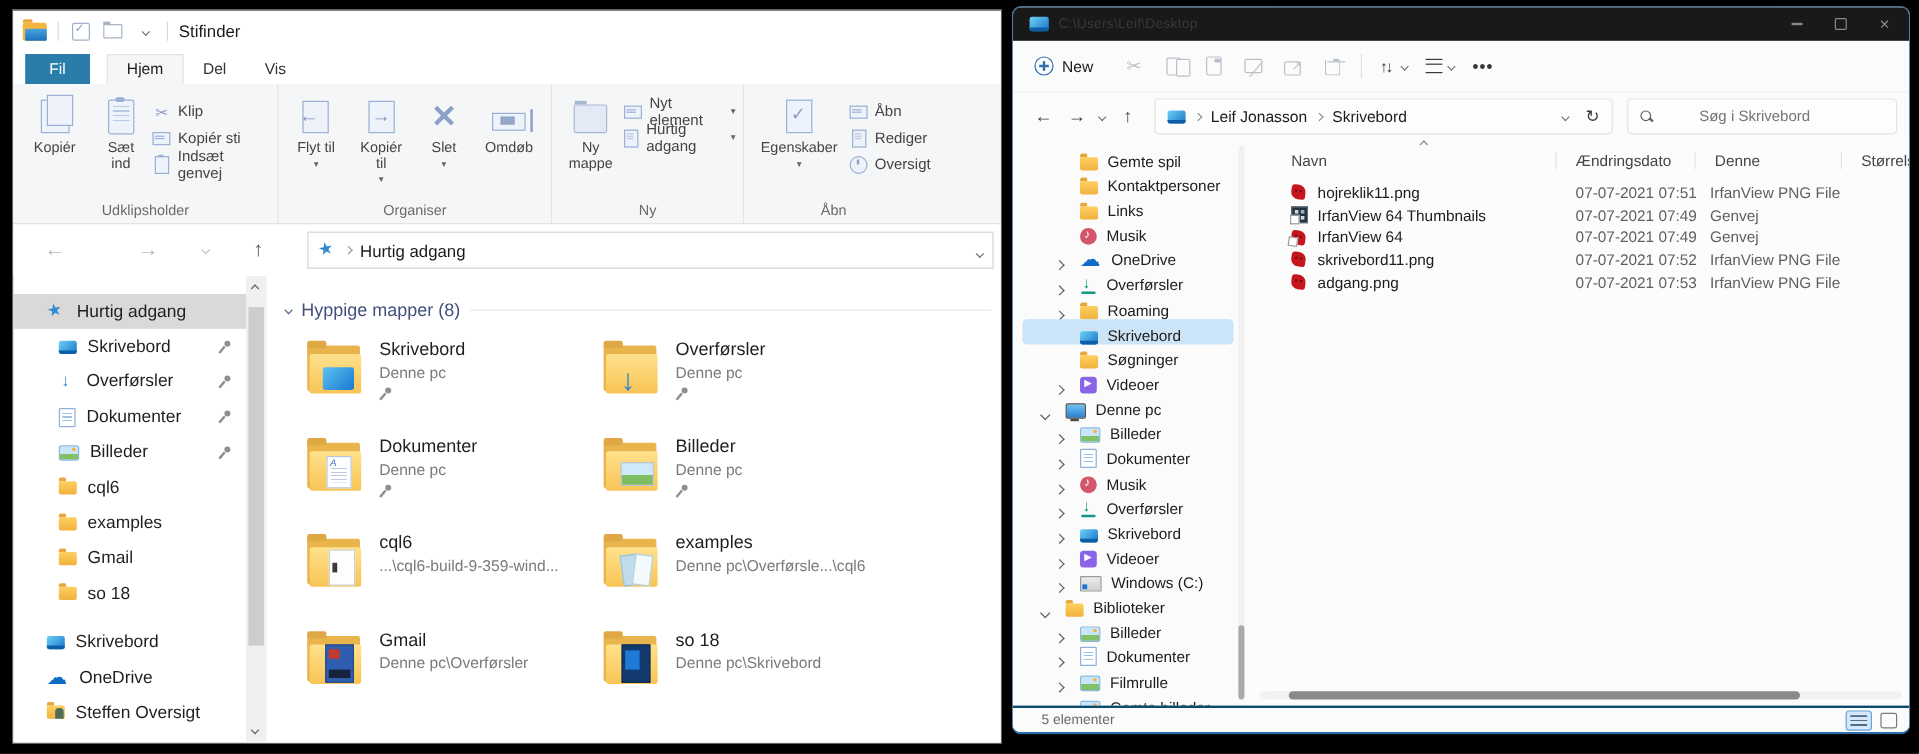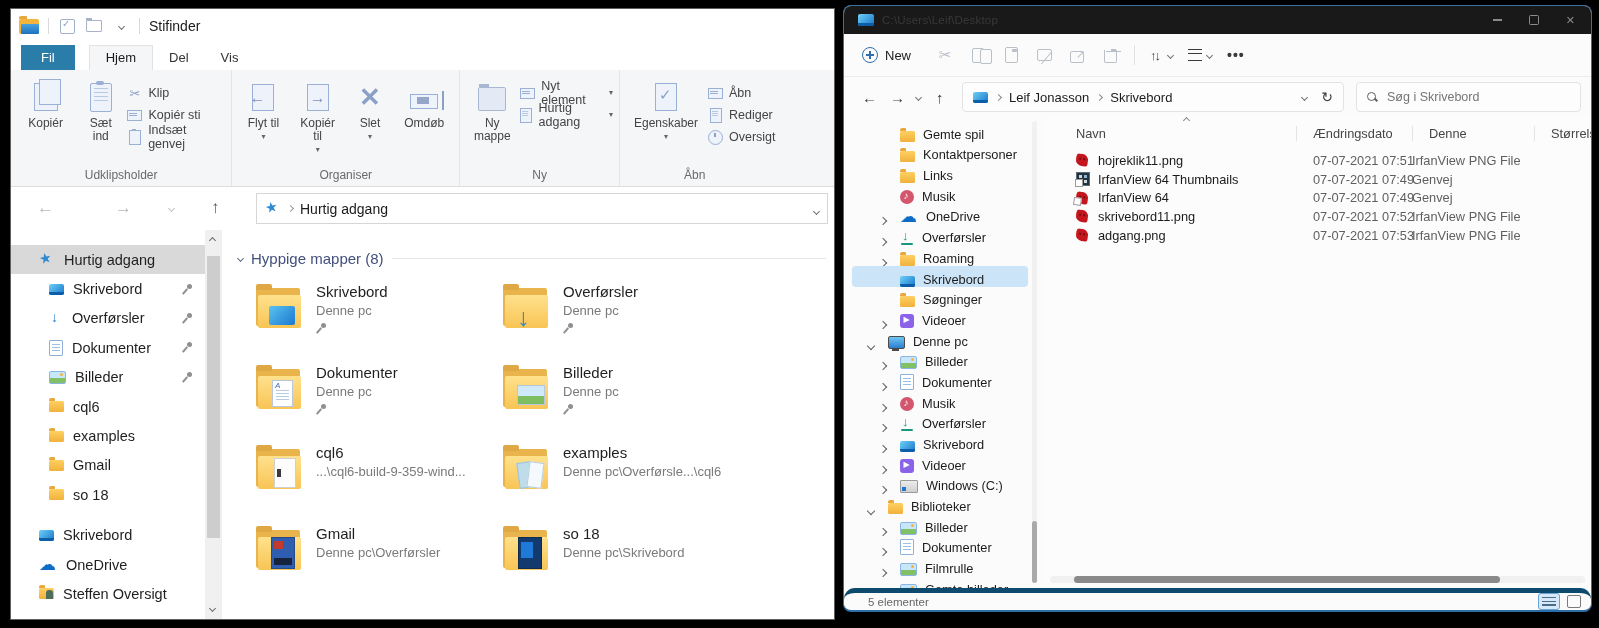--- a/index.html
+++ b/index.html
@@ -180,44 +180,44 @@
   .tview{display:flex;align-items:center;gap:5px;}
   .vlines{display:inline-block;width:14px;height:10px;border-top:1.8px solid #3a3a3a;border-bottom:1.8px solid #3a3a3a;position:relative;}
   .vlines::before{content:"";position:absolute;left:0;top:2.6px;width:14px;height:1.8px;background:#3a3a3a;}
   .tmore{font-size:14px;color:#3a3a3a;letter-spacing:1px;font-weight:bold;}
   .addr11{height:40px;display:flex;align-items:center;position:relative;background:#fbfbfb;}
   .nav11{position:absolute;display:flex;align-items:center;color:#3c3c3c;font-size:15px;}
   .abox11{position:absolute;left:88px;width:412px;top:5px;height:30px;border:1px solid #e3e3e3;border-radius:4px;
           background:#fdfdfd;display:flex;align-items:center;padding:0 10px;gap:8px;font-size:13px;color:#1b1b1b;box-sizing:border-box;}
   .sbox11{position:absolute;left:512px;width:225px;top:5px;height:30px;border:1px solid #e3e3e3;border-radius:4px;
           background:#fdfdfd;display:flex;align-items:center;padding:0 10px;gap:8px;box-sizing:border-box;}
-  .sbox11 input{border:none;outline:none;background:transparent;font-size:12.5px;color:#767676;width:150px;font-family:"Liberation Sans",sans-serif;}
+  .sbox11 input{border:none;outline:none;background:transparent;font-size:12.5px;color:#767676;width:150px;font-family:"Liberation Sans",sans-serif;margin-left:29px;}
   .body11{position:absolute;top:110px;left:0;right:0;bottom:22px;background:#fbfbfb;}
   .tree{position:absolute;left:8px;top:5px;width:176px;}
   .tri{height:20.7px;display:flex;align-items:flex-end;gap:8px;font-size:12.8px;color:#1b1b1b;border-radius:4px;position:relative;padding-left:48px;box-sizing:border-box;}
   .tri .exp{position:absolute;left:28px;}
   .tri.d1{padding-left:36px;} .tri.d1 .exp{left:16px;}
   .tri.sel{background:#cce4f7;}
   .exp{width:5px;height:5px;border-right:1.3px solid #5f5f5f;border-bottom:1.3px solid #5f5f5f;display:inline-block;}
   .exp.r{transform:rotate(-45deg);} .exp.d{transform:rotate(45deg);}
   .tscroll{position:absolute;left:188px;top:5px;bottom:12px;width:5px;background:#f1f1f1;border-radius:3px;}
   .tscroll .th{position:absolute;left:0;right:0;top:400px;height:62px;background:#a9a9a9;border-radius:3px;}
   .files{position:absolute;left:200px;right:0;top:0;bottom:0;background:#fcfcfc;}
   .fhead{position:absolute;top:8px;left:0;right:0;height:20px;font-size:12.8px;color:#454545;}
   .fhead .h{position:absolute;top:2px;} .fhead .vline{position:absolute;top:2px;width:1px;height:15px;background:#e4e4e4;}
   .fsort{position:absolute;left:140px;top:-6px;}
   .frow{position:absolute;left:0;right:0;height:18.7px;display:flex;align-items:center;font-size:12.8px;}
   .frow .ric{position:absolute;left:32px;}
   .frow .nm{position:absolute;left:54px;color:#1b1b1b;font-weight:500;white-space:nowrap;}
   .frow .dt{position:absolute;left:269px;color:#5f5f5f;}
-  .frow .tp{position:absolute;left:368px;color:#5f5f5f;white-space:nowrap;}
+  .frow .tp{position:absolute;left:381px;color:#5f5f5f;white-space:nowrap;}
   .hscroll{position:absolute;left:6px;right:6px;bottom:5px;height:7px;background:#f1f1f1;border-radius:4px;}
   .hscroll .th{position:absolute;left:24px;width:426px;top:0;bottom:0;background:#8a8a8a;border-radius:4px;}
-  .status11{position:absolute;left:0;right:0;bottom:0;height:22px;border-top:5px solid #0c4a6e;background:#fbfbfb;
-            display:flex;align-items:center;padding:0 10px 0 24px;font-size:11.5px;color:#666;box-sizing:border-box;border-radius:11px;}
+  .status11{position:absolute;left:0;right:0;bottom:0;height:22px;border-top:2px solid #0c4a6e;background:#fbfbfb;
+            display:flex;align-items:center;padding:0 10px 0 24px;font-size:11.5px;color:#666;box-sizing:border-box;}
   .vtoggles{margin-left:auto;display:flex;align-items:center;gap:7px;}
   .vt-details{width:20px;height:15px;background:#d7e9f9;border:1px solid #66a4d8;border-radius:3px;position:relative;}
   .vt-details::before{content:"";position:absolute;left:3px;right:3px;top:3px;height:9px;
       background:repeating-linear-gradient(#4a6d8c 0 1.4px,transparent 1.4px 3.6px);}
   .vt-icons{width:12px;height:11px;border:1.5px solid #7a7a7a;border-radius:2px;}
 </style>
 </head>
 <body>
 
 <div class="stage">

